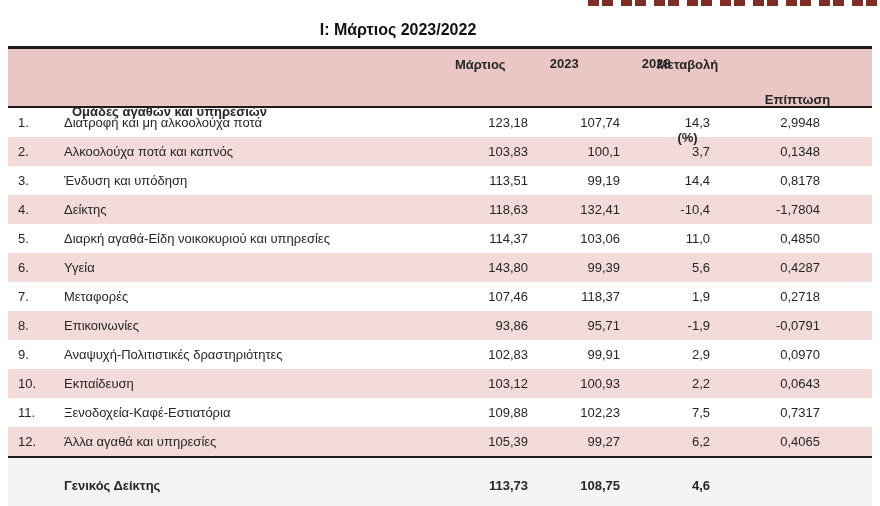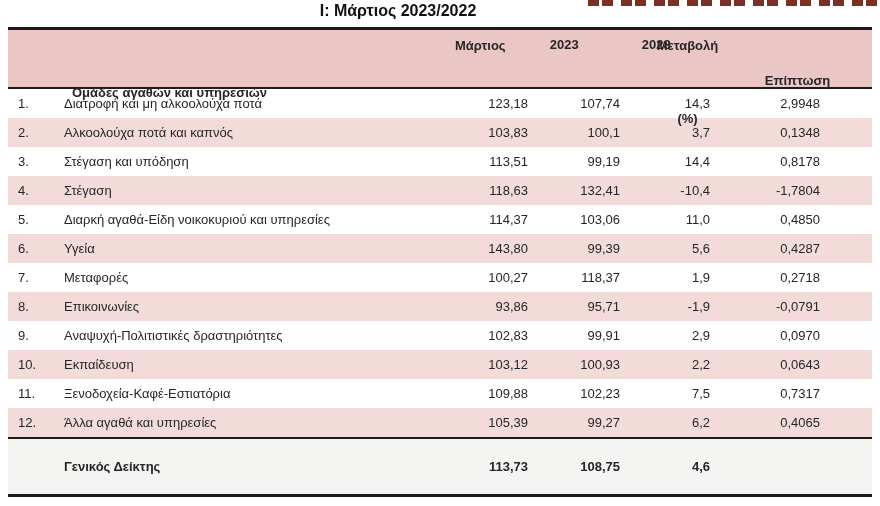--- a/index.html
+++ b/index.html
@@ -5,21 +5,21 @@
   * { margin:0; padding:0; box-sizing:border-box; }
   html,body { width:880px; height:506px; background:#ffffff; overflow:hidden;
               font-family:"Liberation Sans","DejaVu Sans",sans-serif; color:#262626; }
 
   
   .top-strip { position:absolute; top:0; left:588px; width:292px; height:6px;
     background:repeating-linear-gradient(90deg,
       #7d2e27 0 11px, transparent 11px 14px,
       #7d2e27 14px 25px, transparent 25px 33px); }
 
-  .title { width:780px; margin:0 0 5px 8px; height:22px; line-height:22px;
+  .title { width:780px; margin:19px 0 5px 8px; height:22px; line-height:22px;
            text-align:center; font-size:16px; font-weight:bold; color:#111; }
 
   .table { width:864px; margin-left:8px;
            border-top:3px solid #1c1c1c; border-bottom:3px solid #1c1c1c; }
 
   
   .thead { display:grid; grid-template-columns:447px 185px 95px 125px 1fr;
            height:59px; background:#eac6c4; border-bottom:2px solid #1c1c1c;
            font-weight:bold; font-size:13px; }
   .h-cat { display:flex; align-items:center; padding-left:64px;margin-top:25px; }
@@ -88,29 +88,29 @@
     <div class="row">
       <span class="c-num">2.</span>
       <span class="c-cat">Αλκοολούχα ποτά και καπνός</span>
       <span class="n v23">103,83</span>
       <span class="n v22">100,1</span>
       <span class="n chg">3,7</span>
       <span class="n imp">0,1348</span>
     </div>
     <div class="row">
       <span class="c-num">3.</span>
-      <span class="c-cat">Στέγαση και υπόδηση</span>
+      <span class="c-cat">Ένδυση και υπόδηση</span>
       <span class="n v23">113,51</span>
       <span class="n v22">99,19</span>
       <span class="n chg">14,4</span>
       <span class="n imp">0,8178</span>
     </div>
     <div class="row">
       <span class="c-num">4.</span>
-      <span class="c-cat">Στέγαση</span>
+      <span class="c-cat">Δείκτης</span>
       <span class="n v23">118,63</span>
       <span class="n v22">132,41</span>
       <span class="n chg">-10,4</span>
       <span class="n imp">-1,7804</span>
     </div>
     <div class="row">
       <span class="c-num">5.</span>
       <span class="c-cat">Διαρκή αγαθά-Είδη νοικοκυριού και υπηρεσίες</span>
       <span class="n v23">114,37</span>
       <span class="n v22">103,06</span>
@@ -121,21 +121,21 @@
       <span class="c-num">6.</span>
       <span class="c-cat">Υγεία</span>
       <span class="n v23">143,80</span>
       <span class="n v22">99,39</span>
       <span class="n chg">5,6</span>
       <span class="n imp">0,4287</span>
     </div>
     <div class="row">
       <span class="c-num">7.</span>
       <span class="c-cat">Μεταφορές</span>
-      <span class="n v23">100,27</span>
+      <span class="n v23">107,46</span>
       <span class="n v22">118,37</span>
       <span class="n chg">1,9</span>
       <span class="n imp">0,2718</span>
     </div>
     <div class="row">
       <span class="c-num">8.</span>
       <span class="c-cat">Επικοινωνίες</span>
       <span class="n v23">93,86</span>
       <span class="n v22">95,71</span>
       <span class="n chg">-1,9</span>

